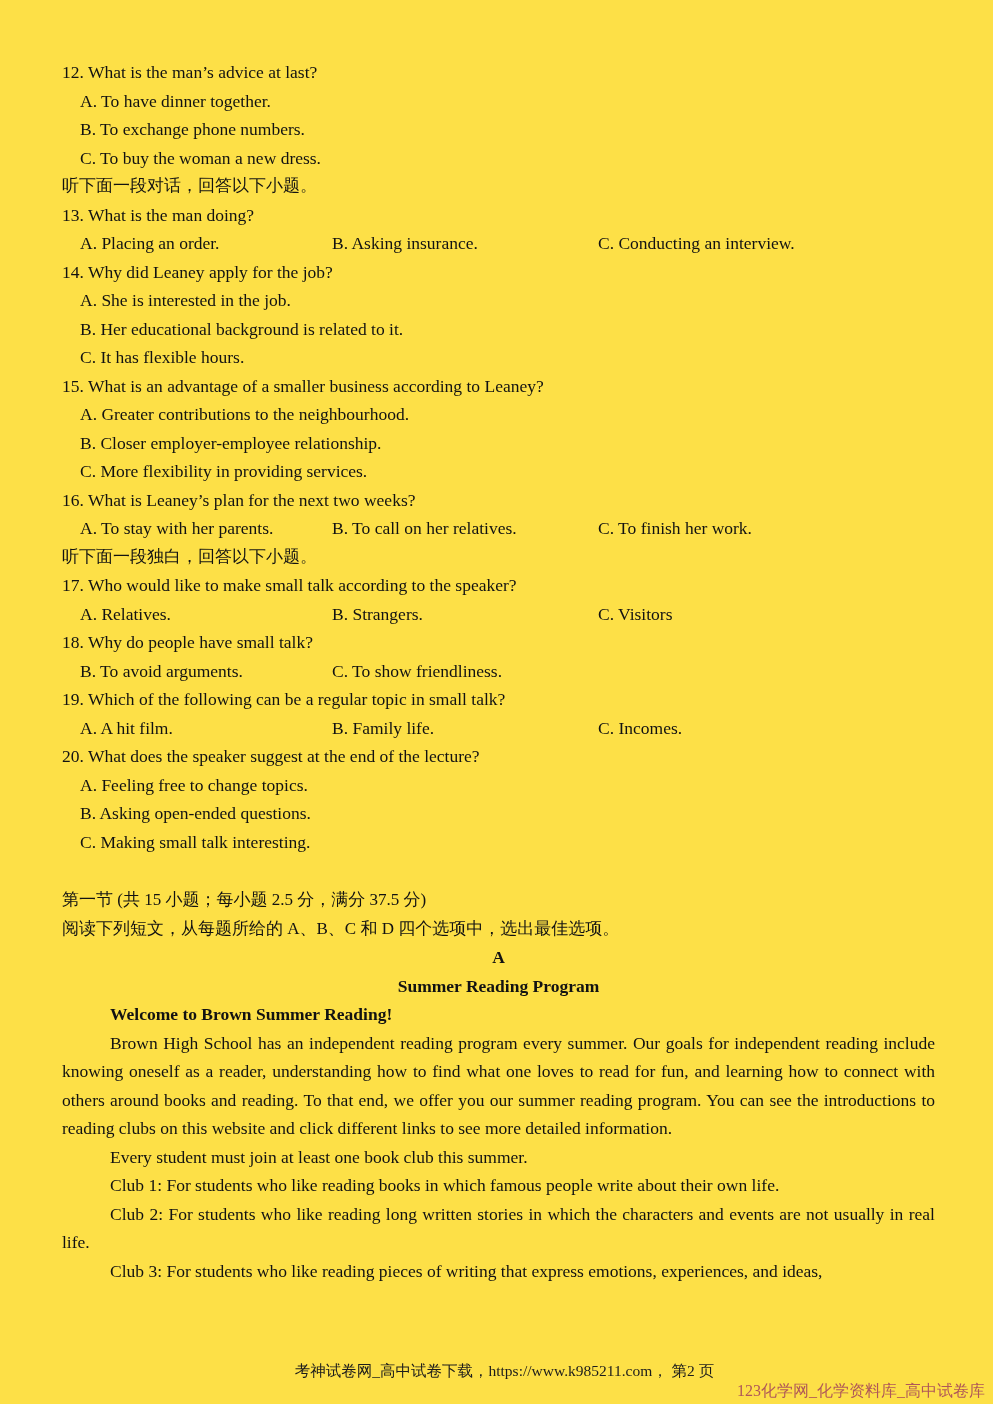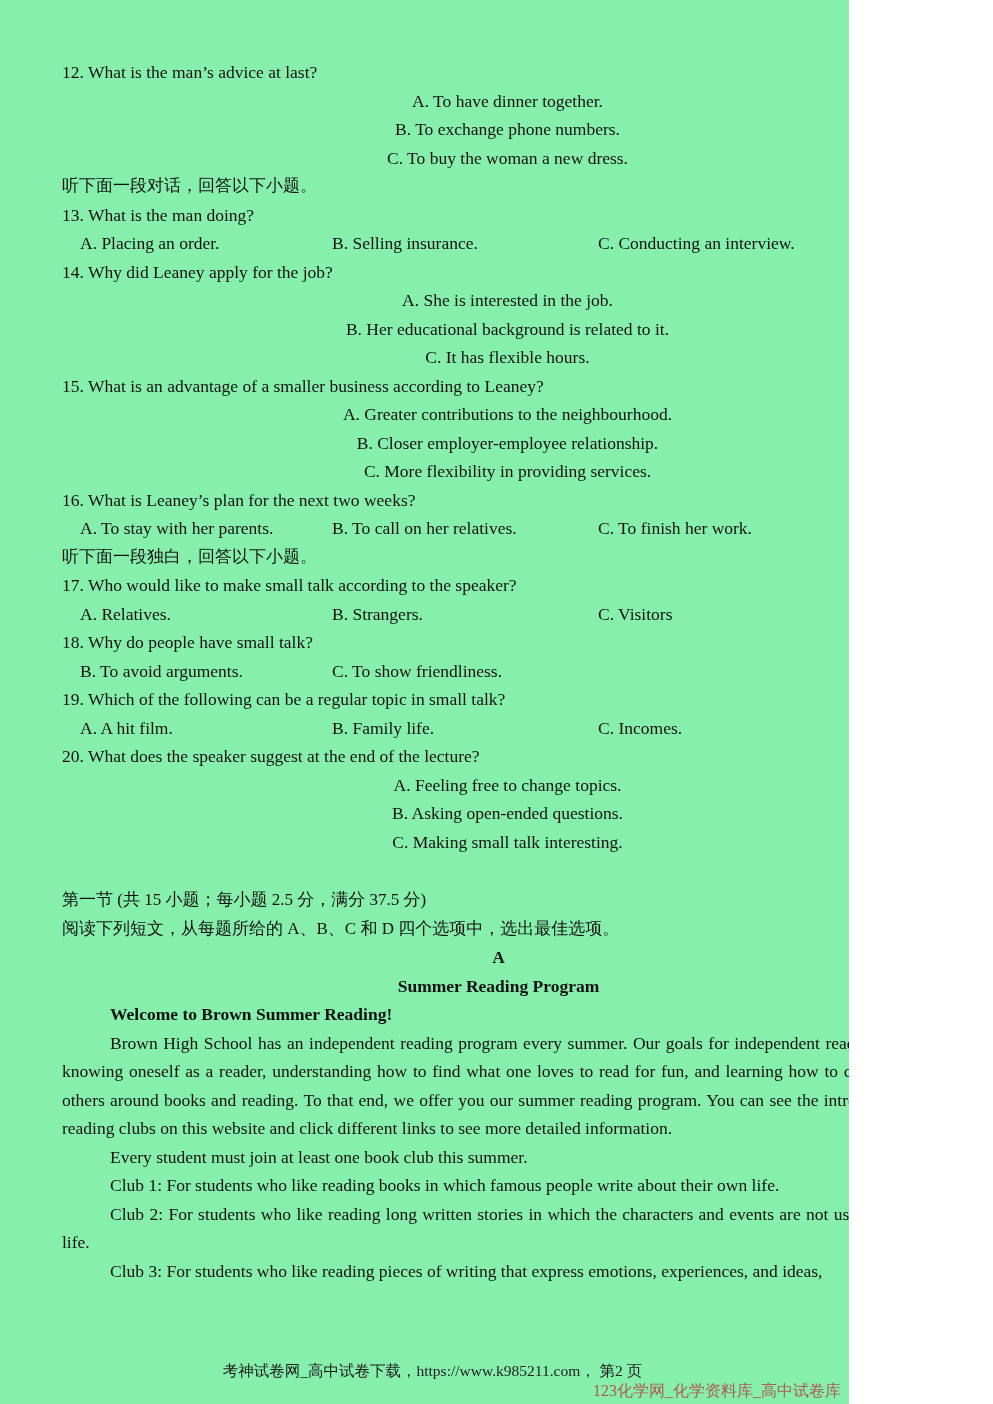--- a/index.html
+++ b/index.html
@@ -2,40 +2,40 @@
 <html><head>
 <meta charset="utf-8">
 <style>
   html, body {
     margin: 0;
     padding: 0;
     background: #ffffff;
   }
   .page {
     position: relative;
-    width: 849px;
+    width: 993px;
     height: 1404px;
-    background: #86efac;
+    background: #fde047;
     font-family: "Liberation Serif", "DejaVu Serif", serif;
     color: #121212;
     overflow: hidden;
   }
   .content {
     position: absolute;
     left: 62px;
     top: 58px;
     width: 873px;
   }
   .line {
     font-size: 17.5px;
     line-height: 28.5px;
     white-space: nowrap;
   }
   .q { }
-  .opt { padding-left: 18px; text-align: center; }
+  .opt { padding-left: 18px; }
   .opts3 {
     display: grid;
     grid-template-columns: 252px 266px 1fr;
     padding-left: 18px;
   }
   .opts3 .opt-cell { white-space: nowrap; }
   .cn { font-size: 17px; }
   .section {
     font-weight: bold;
     font-size: 18.5px;
@@ -89,21 +89,21 @@
 <div class="page">
   <div class="content">
       <div class="line q">12. What is the man’s advice at last?</div>
       <div class="line opt">A. To have dinner together.</div>
       <div class="line opt">B. To exchange phone numbers.</div>
       <div class="line opt">C. To buy the woman a new dress.</div>
       <div class="line cn">听下面一段对话，回答以下小题。</div>
       <div class="line q">13. What is the man doing?</div>
       <div class="line opts3">
         <span class="opt-cell">A. Placing an order.</span>
-        <span class="opt-cell">B. Selling insurance.</span>
+        <span class="opt-cell">B. Asking insurance.</span>
         <span class="opt-cell">C. Conducting an interview.</span>
       </div>
       <div class="line q">14. Why did Leaney apply for the job?</div>
       <div class="line opt">A. She is interested in the job.</div>
       <div class="line opt">B. Her educational background is related to it.</div>
       <div class="line opt">C. It has flexible hours.</div>
       <div class="line q">15. What is an advantage of a smaller business according to Leaney?</div>
       <div class="line opt">A. Greater contributions to the neighbourhood.</div>
       <div class="line opt">B. Closer employer-employee relationship.</div>
       <div class="line opt">C. More flexibility in providing services.</div>

